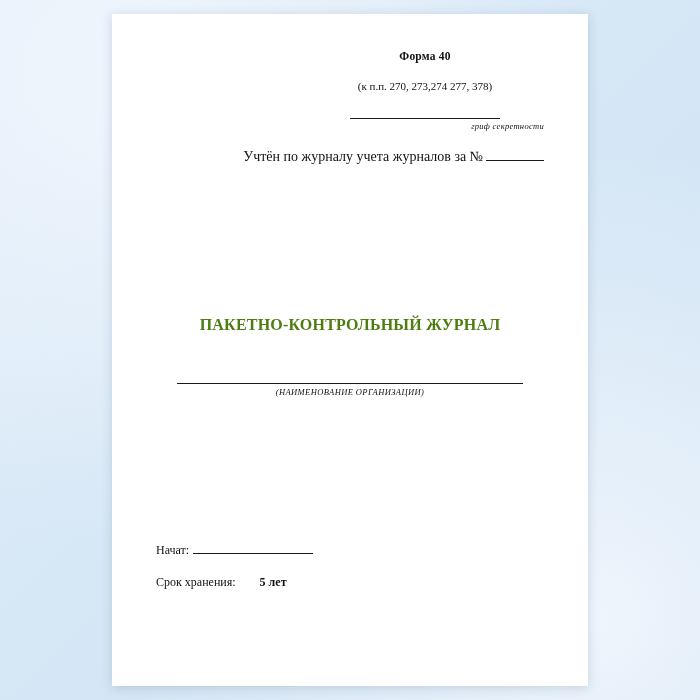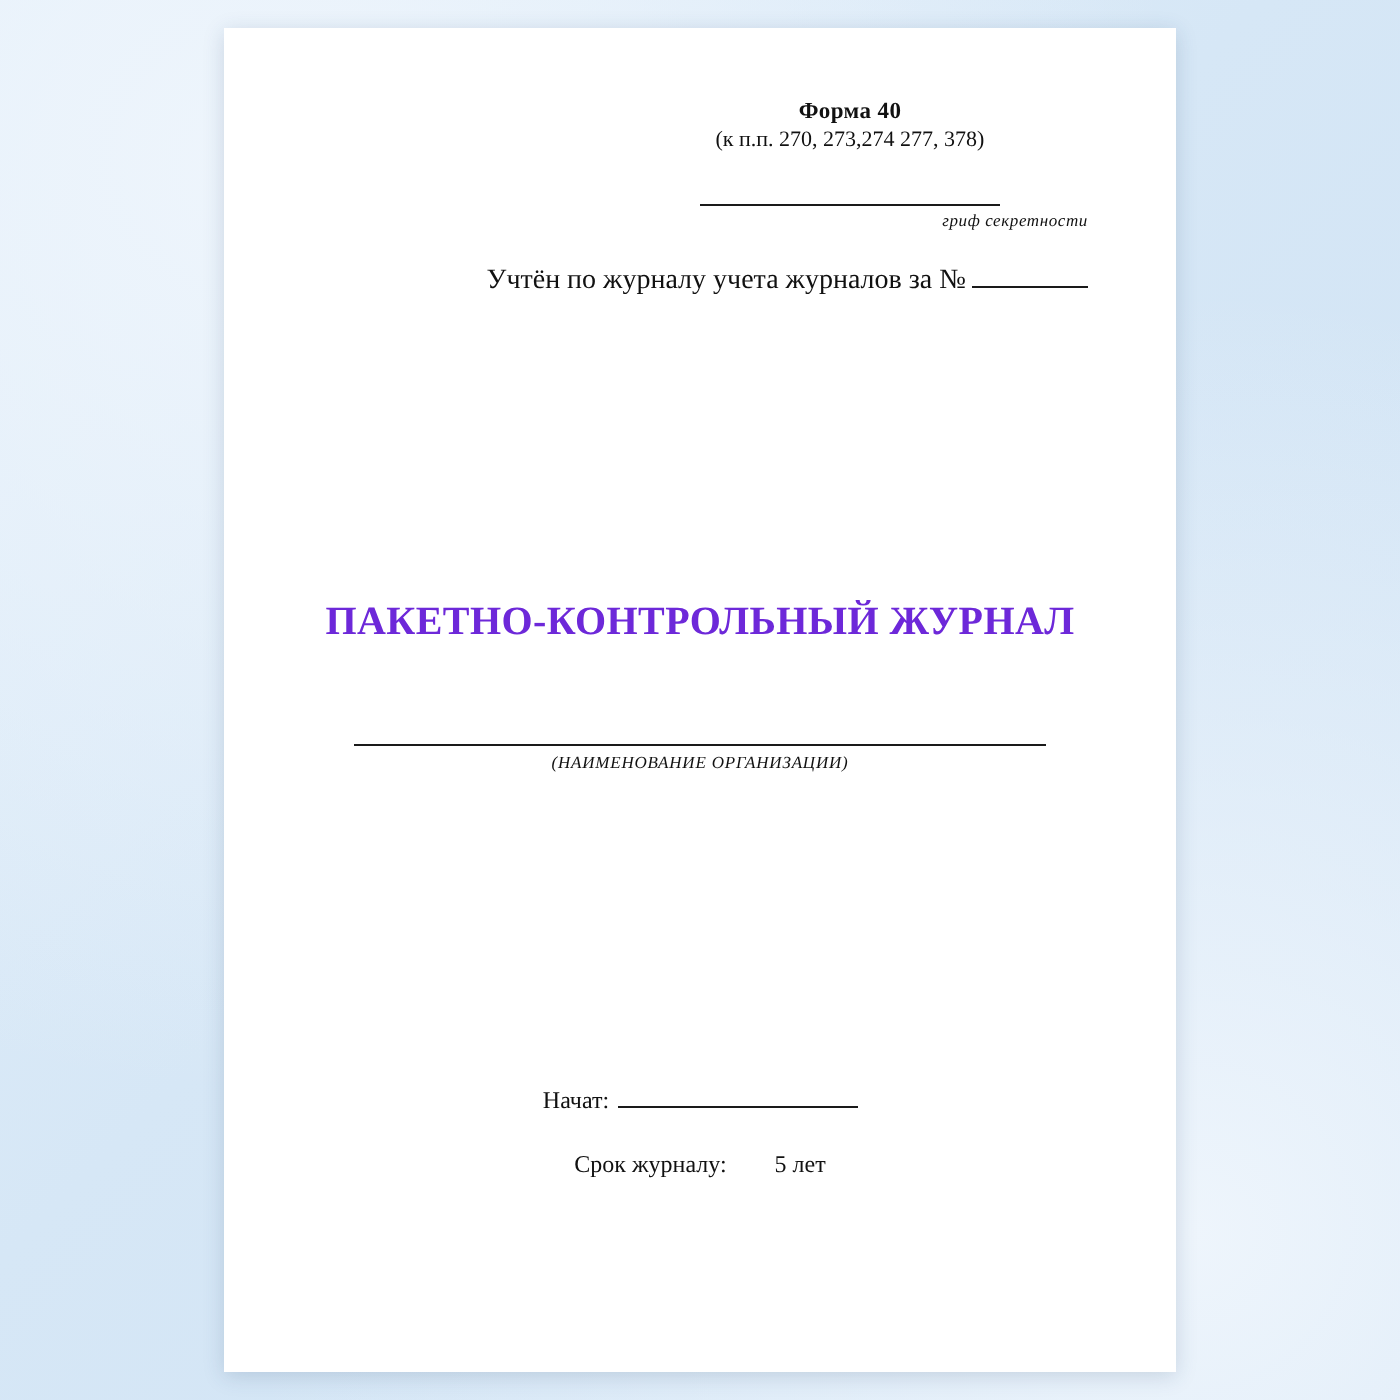--- a/index.html
+++ b/index.html
@@ -54,21 +54,21 @@
   }
   .form-no {
     font-size: 11.5px;
     font-weight: bold;
     letter-spacing: 0.2px;
     color: #111;
   }
   .form-ref {
     font-size: 11px;
     color: #111;
-    margin-top: 2px;
+    margin-top: 18px;
   }
 
   .secrecy-wrap {
     margin-top: 16px;
     margin-left: 150px;
     text-align: right;
   }
   .secrecy-line {
     width: 150px;
     margin: 0 auto;
@@ -97,24 +97,24 @@
     height: 9px;
     margin-left: 3px;
   }
 
   
   .title-block {
     margin-top: 150px;
     text-align: center;
   }
   .doc-title {
-    font-size: 20px;
+    font-size: 16px;
     font-weight: bold;
     letter-spacing: 0.2px;
-    color: #6d28d9;
+    color: #4d7c0f;
     line-height: 1.25;
   }
 
   
   .org-block {
     margin-top: 42px;
     text-align: center;
   }
   .org-line {
     width: 346px;
@@ -129,21 +129,21 @@
     letter-spacing: 0.4px;
     font-style: italic;
   }
 
   
   .footer-fields {
     position: absolute;
     left: 44px;
     right: 44px;
     bottom: 96px;
-    text-align: center;
+    text-align: left;
     color: #111;
   }
   .field-row {
     font-size: 12px;
     margin-bottom: 17px;
     white-space: nowrap;
   }
   .field-row:last-child { margin-bottom: 0; }
   .field-label { }
   .field-line {
@@ -151,21 +151,21 @@
     border-bottom: 1px solid #1a1a1a;
     height: 10px;
     vertical-align: baseline;
   }
   .line-start { width: 120px; margin-left: 4px; }
   .line-end   { width: 120px; margin-left: 1px; }
   .storage-row {
     font-size: 12px;
     margin-top: 2px;
   }
-  .storage-value { margin-left: 24px; }
+  .storage-value { margin-left: 24px; font-weight: bold; }
 </style>
 </head>
 <body>
 
 <div id="stage">
   <div class="page">
     <div class="inner">
 
       <div class="form-head">
         <div class="form-no">Форма 40</div>
@@ -188,19 +188,19 @@
       <div class="org-block">
         <div class="org-line"></div>
         <div class="org-label">(НАИМЕНОВАНИЕ ОРГАНИЗАЦИИ)</div>
       </div>
 
       <div class="footer-fields">
         <div class="field-row">
           <span class="field-label">Начат:</span><span class="field-line line-start"></span>
         </div>
         <div class="field-row storage-row">
-          <span class="field-label">Срок журналу:</span><span class="storage-value">5 лет</span>
+          <span class="field-label">Срок хранения:</span><span class="storage-value">5 лет</span>
         </div>
       </div>
 
     </div>
   </div>
 </div>
 
 </body></html>

